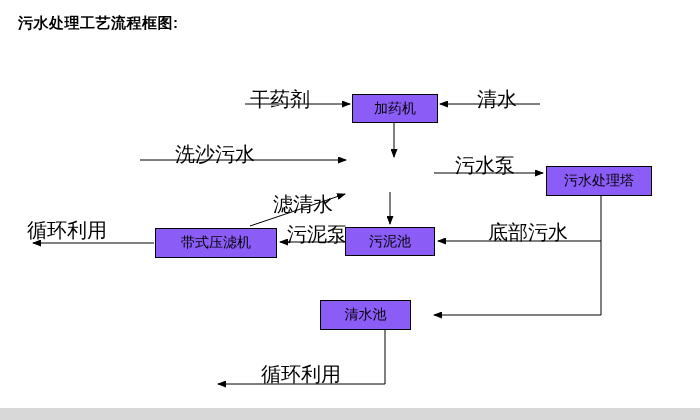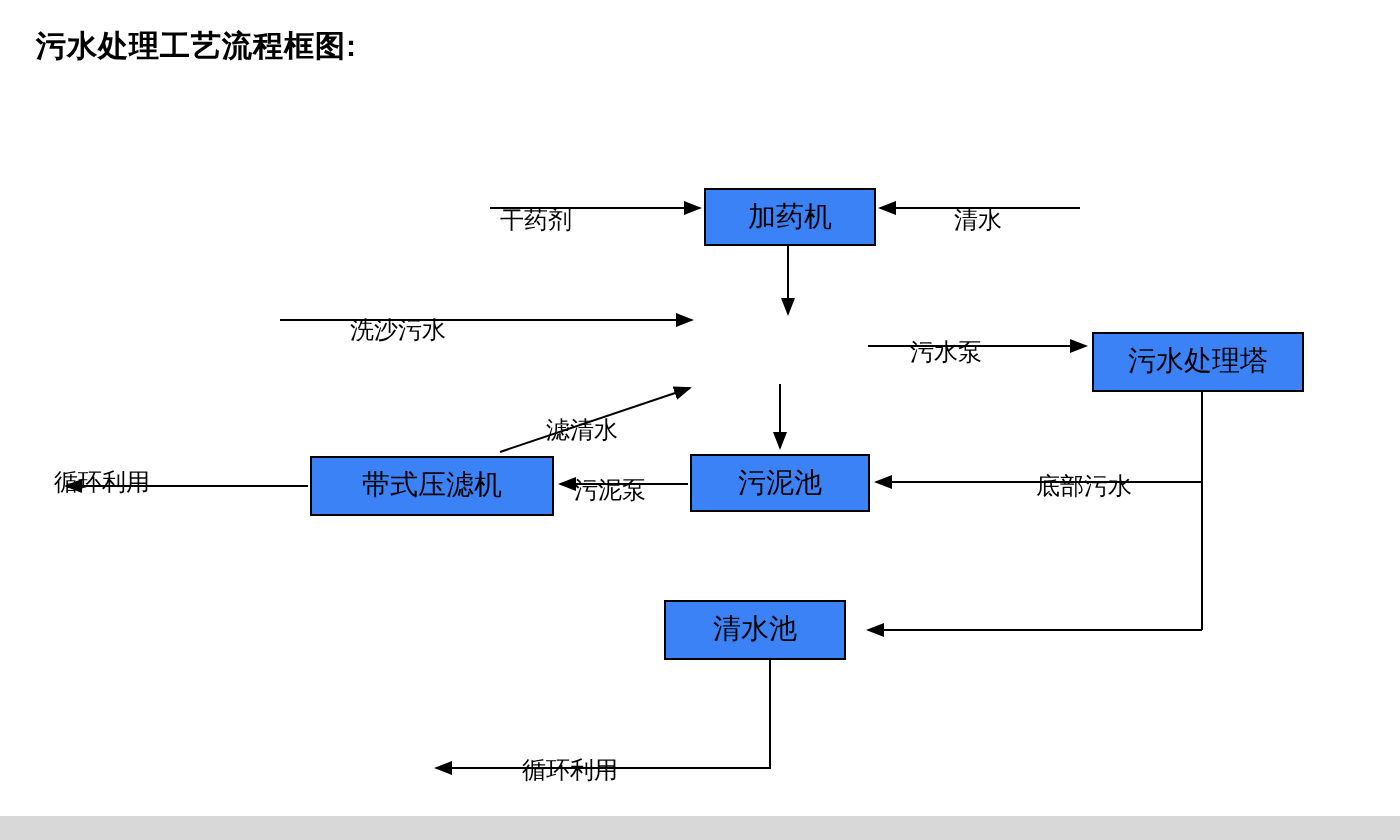--- a/index.html
+++ b/index.html
@@ -12,27 +12,27 @@
     color:#000;
   }
   .stage { position:absolute; left:0; top:0; width:700px; height:420px; }
   .title {
     position:absolute; left:18px; top:14px;
     font-size:15px; font-weight:bold; letter-spacing:0.5px;
   }
   .node {
     position:absolute;
     border:1px solid #000;
-    background:#3b82f6;
+    background:#8b5cf6;
     display:flex; align-items:center; justify-content:center;
     font-size:14px; white-space:nowrap;
   }
   .lbl {
     position:absolute;
-    font-size:12px; white-space:nowrap;margin-top:16px;
+    font-size:20px; white-space:nowrap;
   }
   svg.arrows { position:absolute; left:0; top:0; pointer-events:none; }
   svg.arrows line, svg.arrows polyline { stroke:#000; stroke-width:1; fill:none; }
   .bottom-strip {
     position:absolute; left:0; top:408px; width:700px; height:12px;
     background:#d8d8d8;
   }
 </style>
 </head>
 <body>
@@ -60,26 +60,26 @@
     <line x1="344" y1="242" x2="280" y2="242" marker-end="url(#arw)"></line>
     <line x1="154" y1="243" x2="33" y2="243" marker-end="url(#arw)"></line>
     <line x1="250" y1="226" x2="345" y2="194" marker-end="url(#arw)"></line>
     <polyline points="385,330 385,384 218,384" marker-end="url(#arw)"></polyline>
   </svg>
 
   <div class="node" style="left:352px; top:94px;  width:86px;  height:29px;">加药机</div>
   <div class="node" style="left:546px; top:166px; width:106px; height:30px;">污水处理塔</div>
   <div class="node" style="left:345px; top:227px; width:90px;  height:29px;">污泥池</div>
   <div class="node" style="left:155px; top:228px; width:122px; height:30px;text-align:center;">带式压滤机</div>
-  <div class="node" style="left:332px; top:300px; width:91px;  height:30px;">清水池</div>
+  <div class="node" style="left:320px; top:300px; width:91px;  height:30px;">清水池</div>
 
   <div class="lbl" style="left:250px; top:86px;">干药剂</div>
   <div class="lbl" style="left:477px; top:86px;font-family:Liberation Serif, serif;">清水</div>
   <div class="lbl" style="left:175px; top:141px;">洗沙污水</div>
   <div class="lbl" style="left:455px; top:152px;">污水泵</div>
   <div class="lbl" style="left:273px; top:191px;text-align:right;">滤清水</div>
   <div class="lbl" style="left:287px; top:221px;">污泥泵</div>
-  <div class="lbl" style="left:518px; top:219px;">底部污水</div>
+  <div class="lbl" style="left:488px; top:219px;">底部污水</div>
   <div class="lbl" style="left:27px;  top:217px;">循环利用</div>
   <div class="lbl" style="left:261px; top:361px;">循环利用</div>
 
   <div class="bottom-strip"></div>
 </div>
 
 </body></html>

